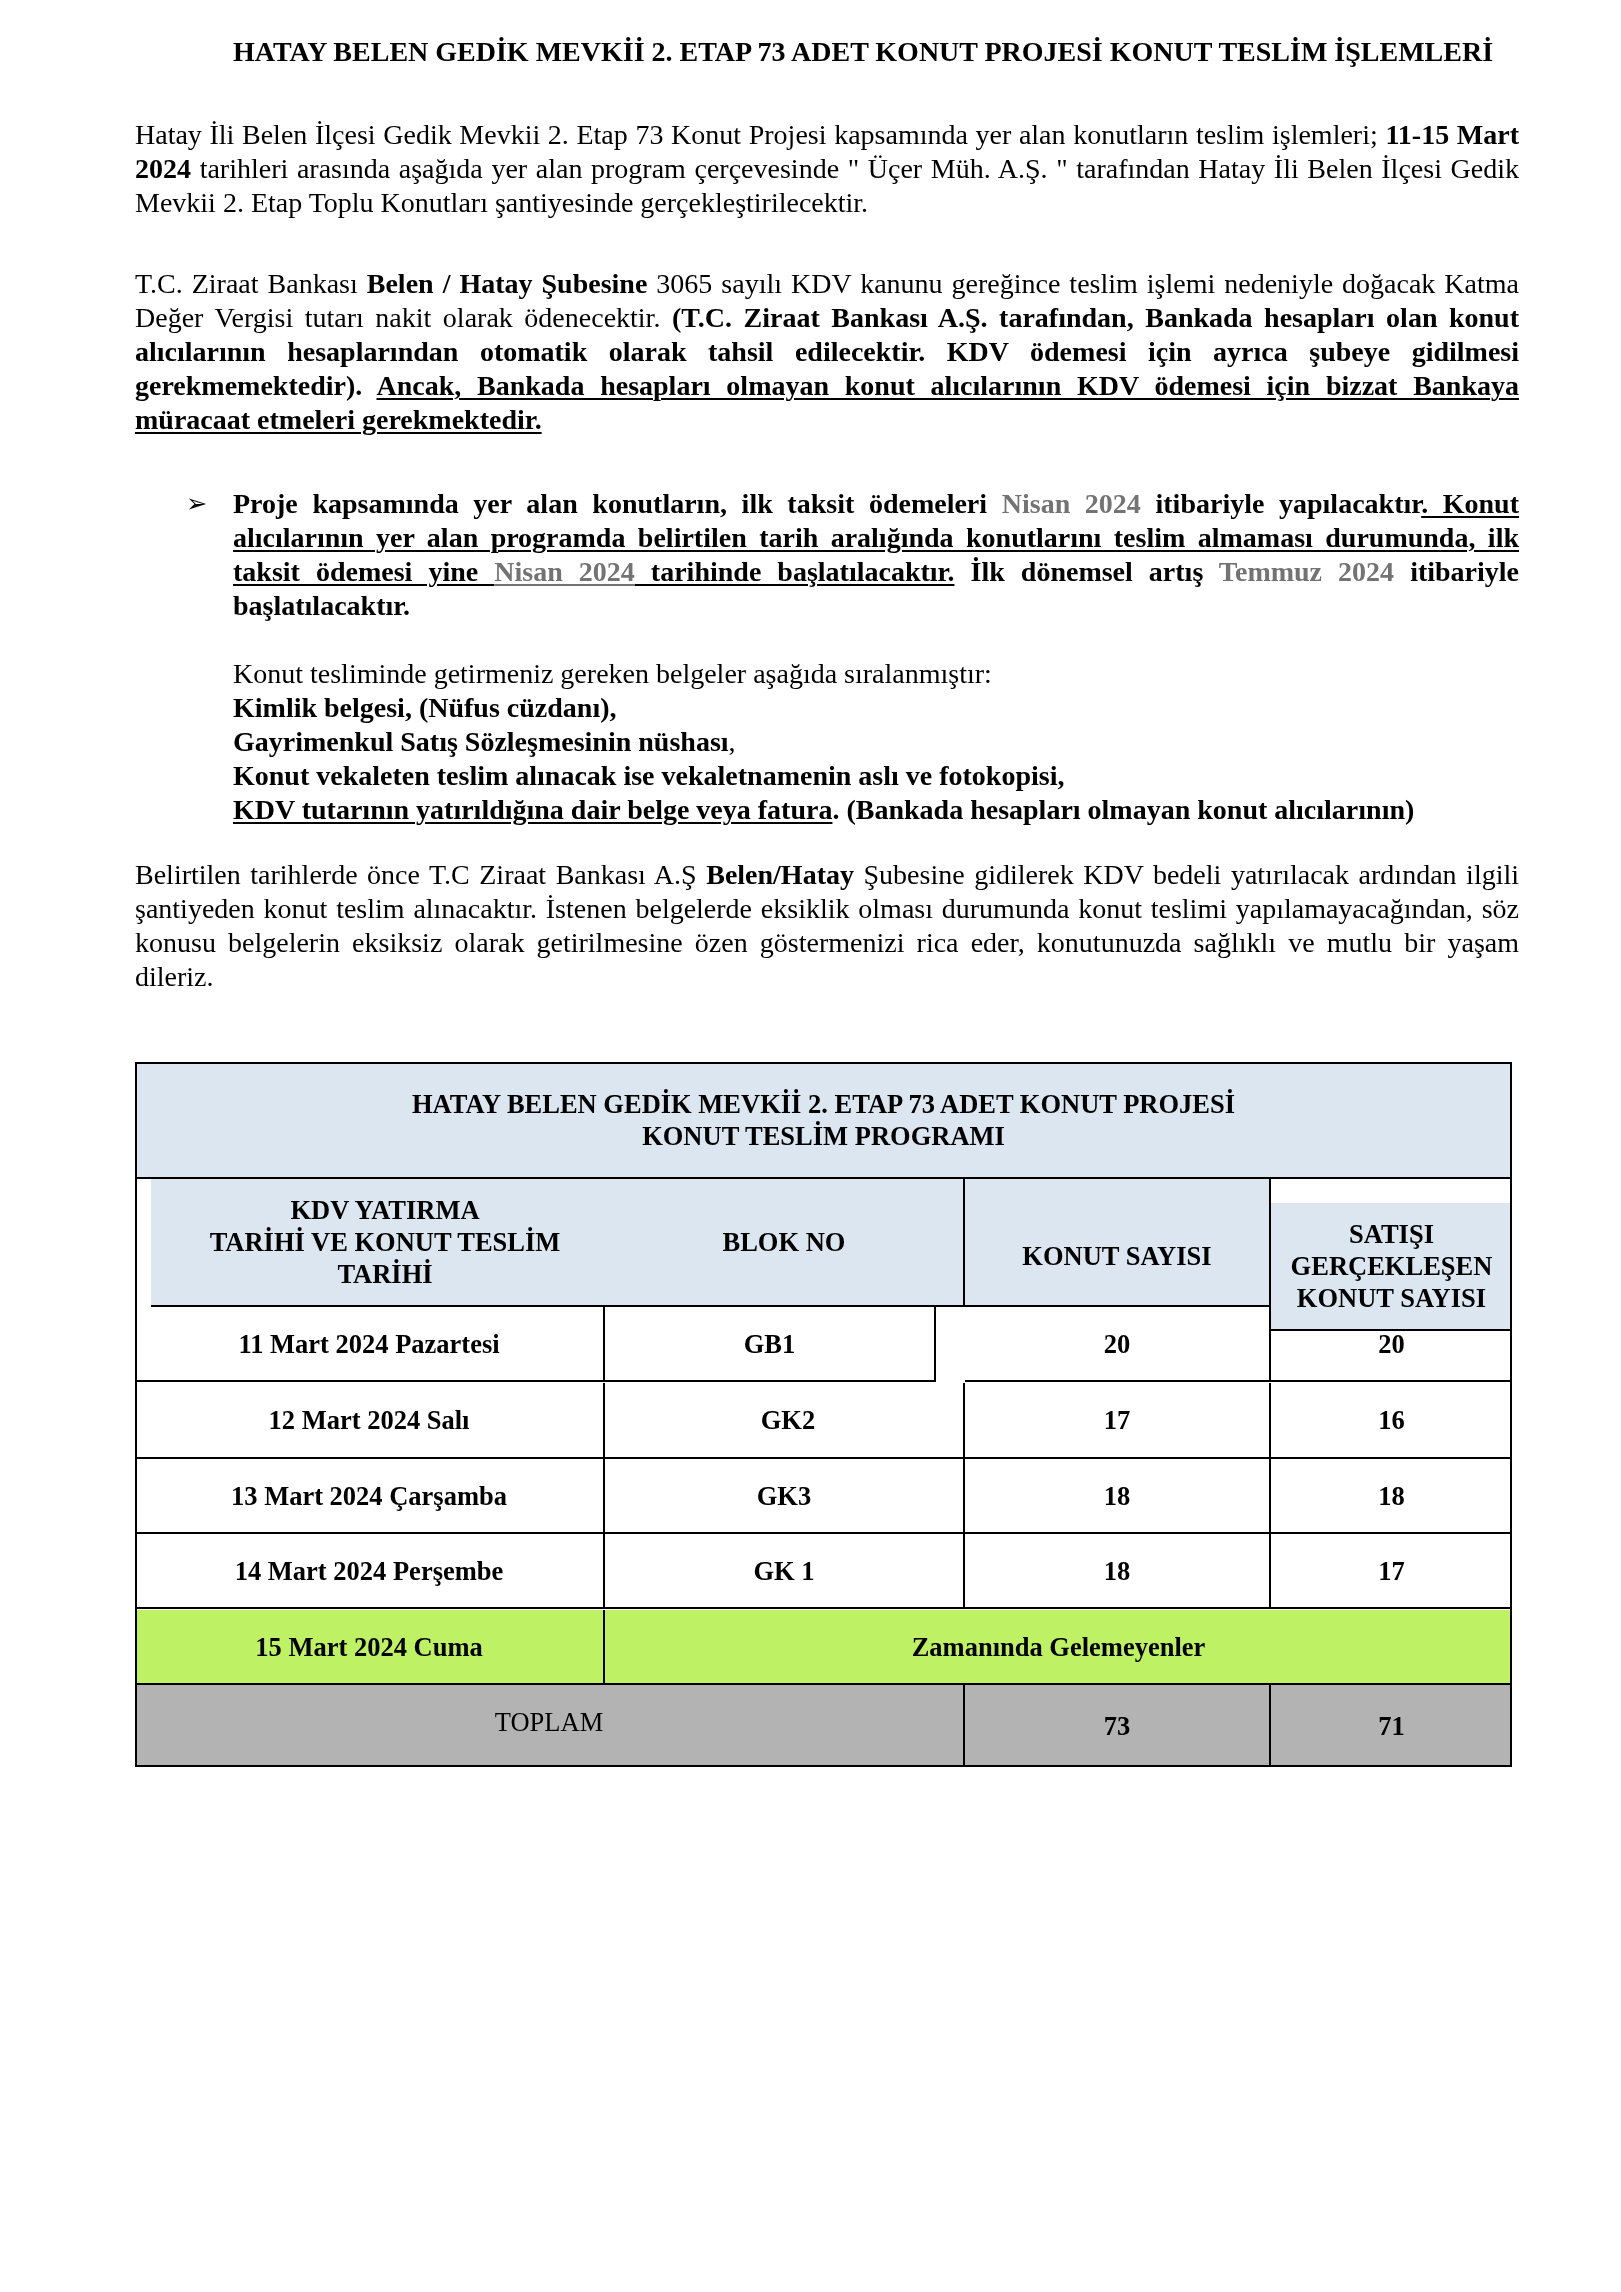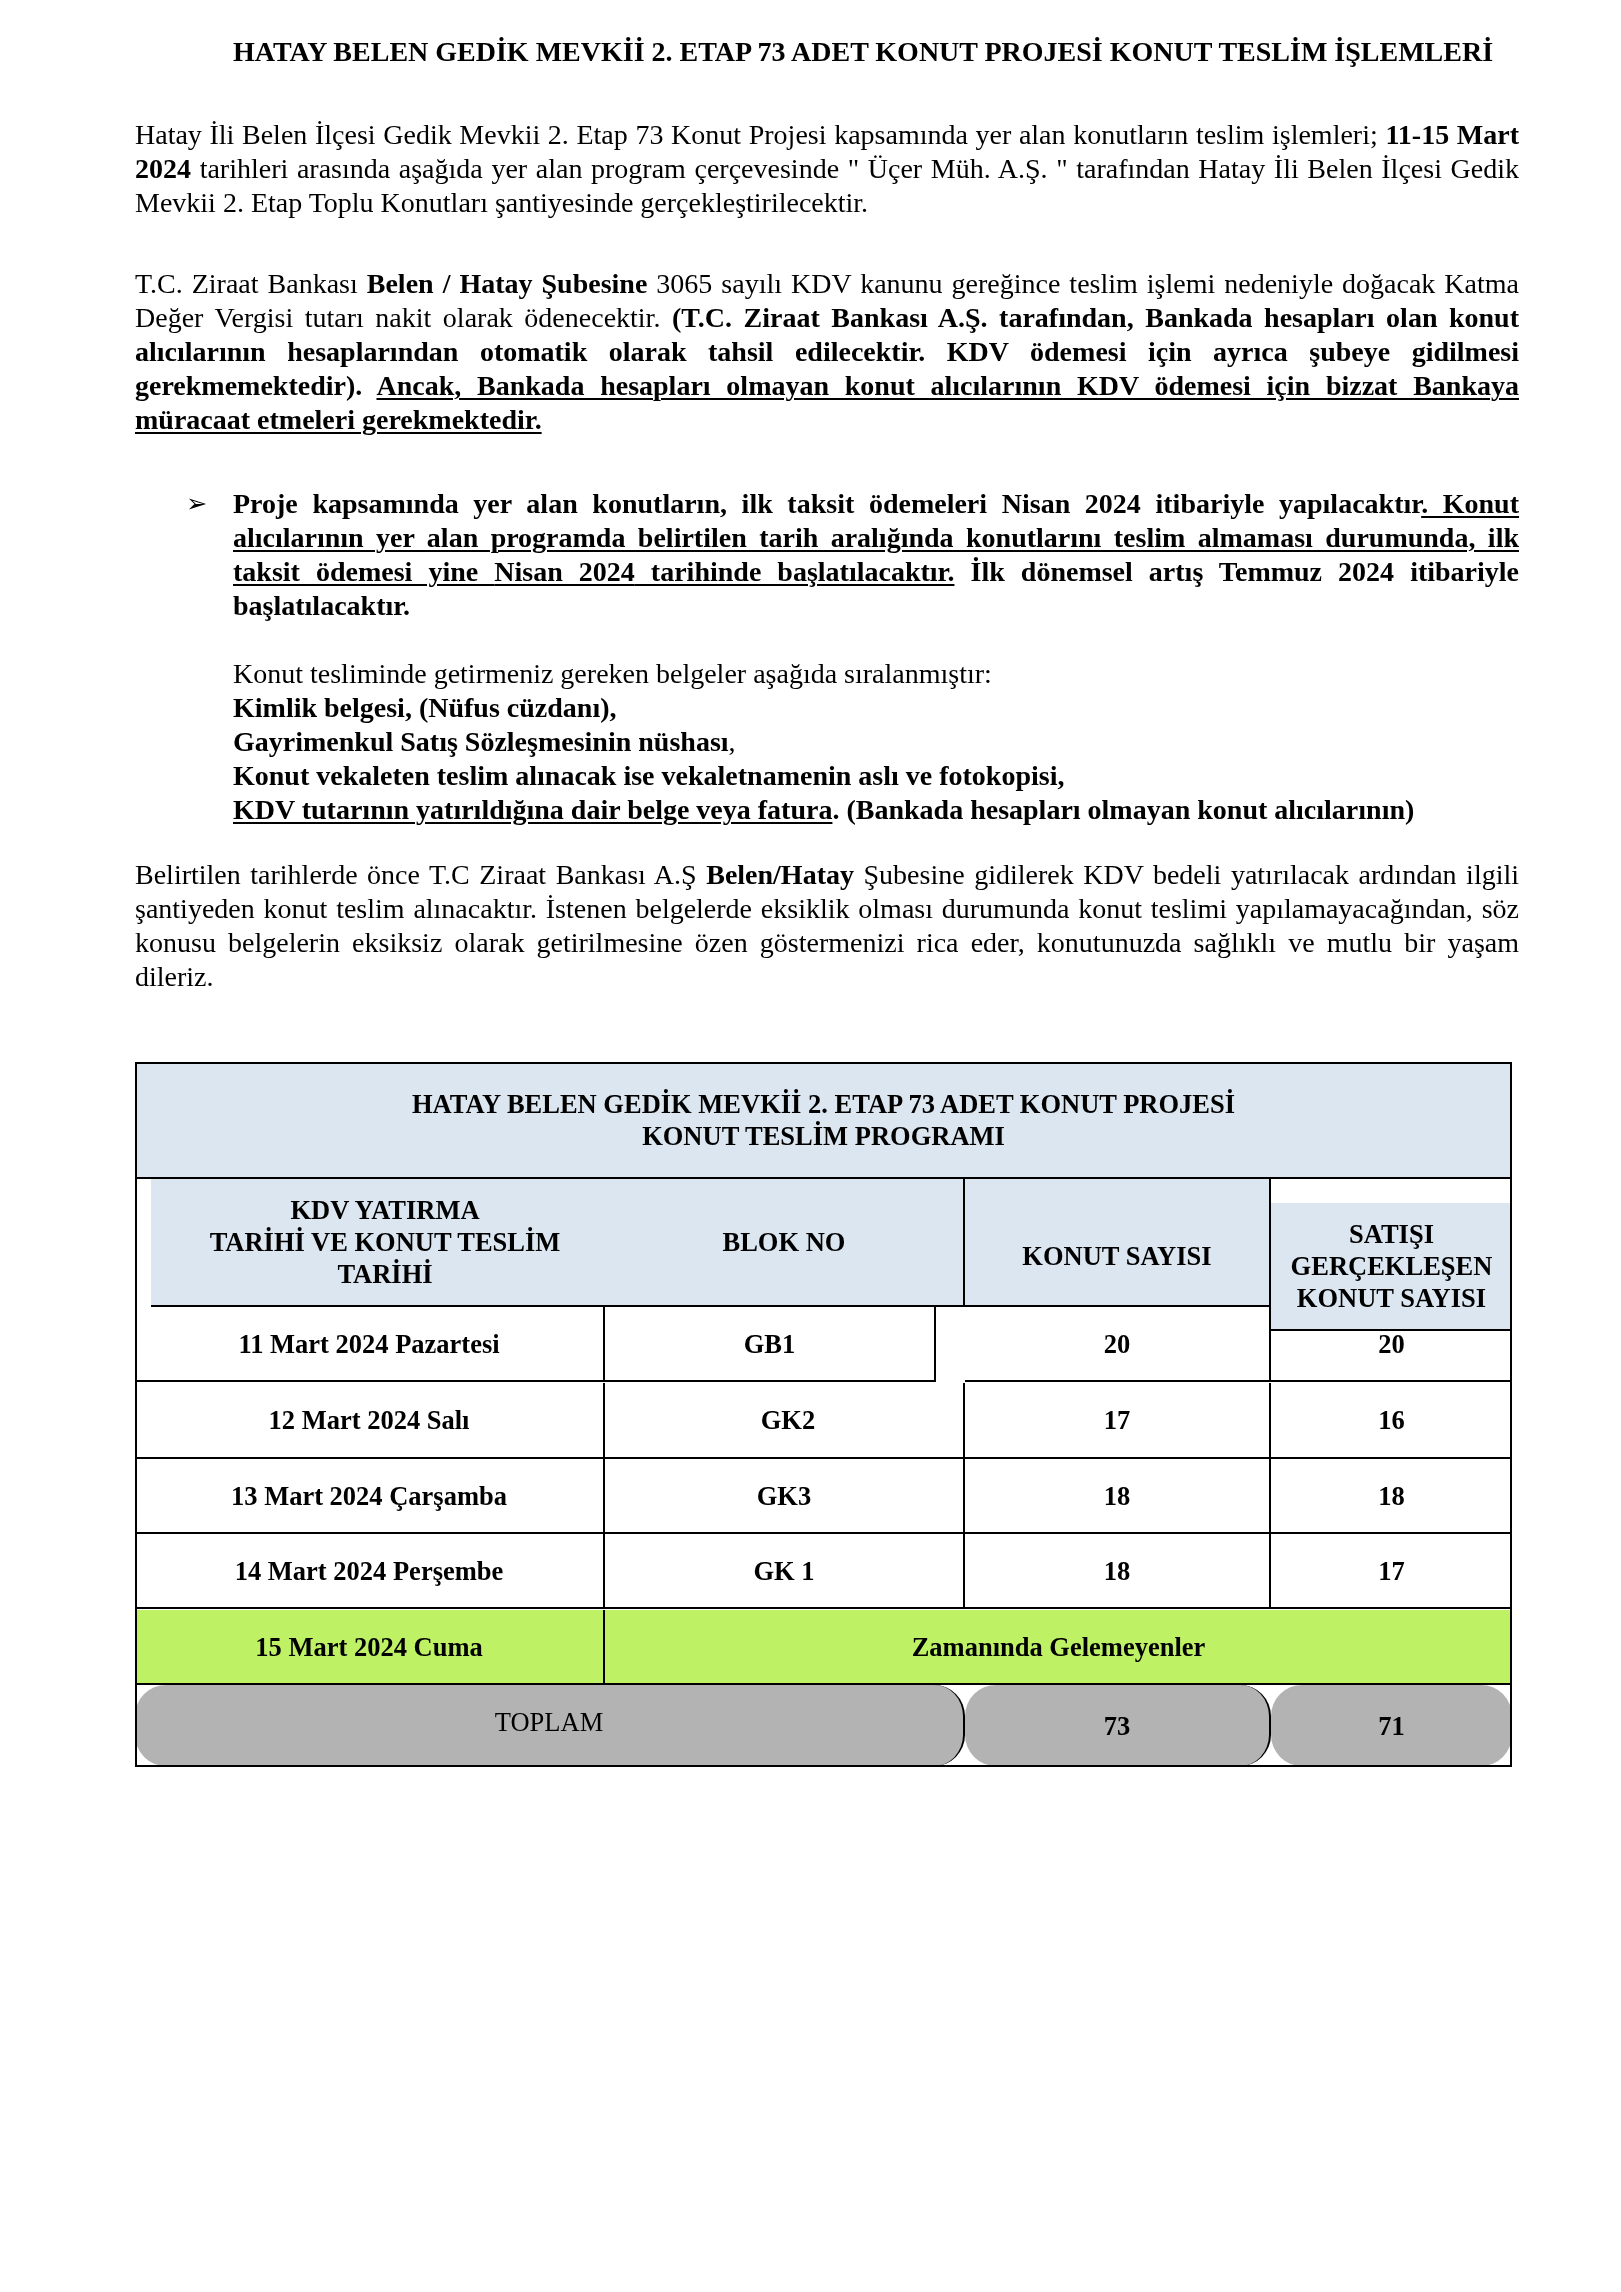--- a/index.html
+++ b/index.html
@@ -14,37 +14,37 @@
     font-weight: bold; font-size: 28px; line-height: 33px;
     letter-spacing: 0px;
   }
   .para {
     left: 135px; width: 1384px;
     font-size: 28px; line-height: 34px;
     text-align: justify;
   }
   .b { font-weight: bold; }
   .u { text-decoration: underline; text-decoration-thickness: 2px; text-underline-offset: 2.9px; }
-  .red { color: #000000; }
+  .red { color: #737373; }
   .bullet-wrap { left: 233px; width: 1286px; top: 487px; font-size: 28px; line-height: 34px; text-align: justify; font-weight: bold; }
   .bullet-icon { left: 186px; top: 487px; font-size: 25.5px; line-height: 34px; }
   .docs { left: 233px; top: 657px; width: 1294px; font-size: 28px; line-height: 34px; }
   .docs div { white-space: nowrap; }
 
   
   .tbl { left: 135px; top: 1062px; width: 1377px; height: 705px; }
   .cell {
     position: absolute; box-sizing: border-box;
     display: flex; align-items: center; justify-content: center; text-align: center;
     font-weight: bold; font-size: 26.5px; line-height: 32px;
     border-right: 2px solid #000; border-bottom: 2.9px solid #000;
   }
   .hdr-bg { background: #dce6f0; }
   .green { background: #bef264; }
-  .gray { background: #b3b3b3; border-radius: 31px; }
+  .gray { background: #b3b3b3; }
   .frame { position: absolute; left: 0; top: 0; width: 1377px; height: 705px; box-sizing: border-box; border: 2.9px solid #000; pointer-events: none; }
 </style>
 </head>
 <body>
 
 <div class="abs title">HATAY BELEN GEDİK MEVKİİ 2. ETAP 73 ADET KONUT PROJESİ KONUT TESLİM İŞLEMLERİ</div>
 
 <div class="abs para" style="top:118px;">
   <span>Hatay İli Belen İlçesi Gedik Mevkii 2. Etap 73 Konut Projesi kapsamında yer alan konutların teslim işlemleri; </span><span class="b">11-15 Mart 2024</span><span> tarihleri arasında aşağıda yer alan program çerçevesinde " Üçer Müh. A.Ş. " tarafından Hatay İli Belen İlçesi Gedik Mevkii 2. Etap Toplu Konutları şantiyesinde gerçekleştirilecektir.</span>
 </div>

